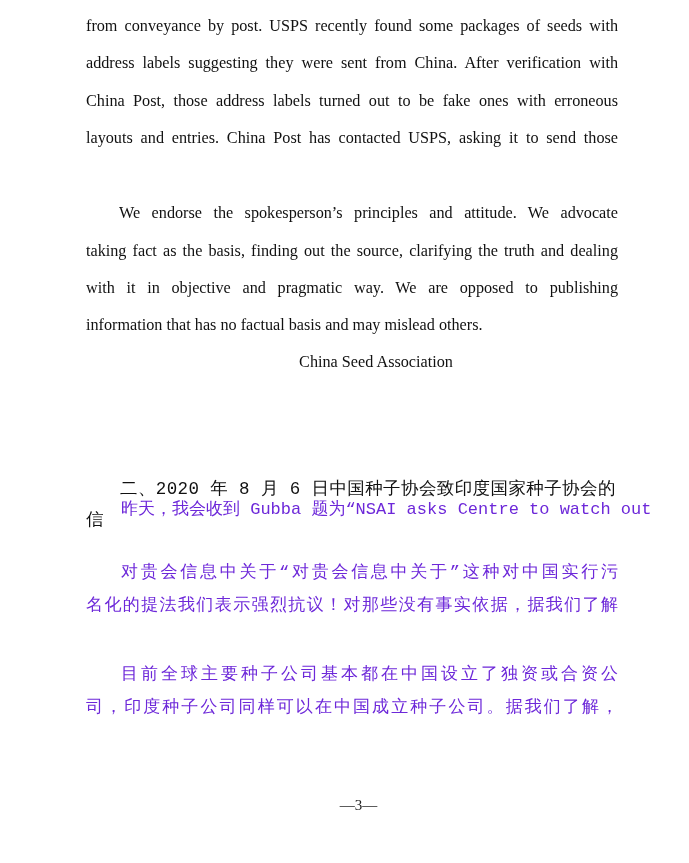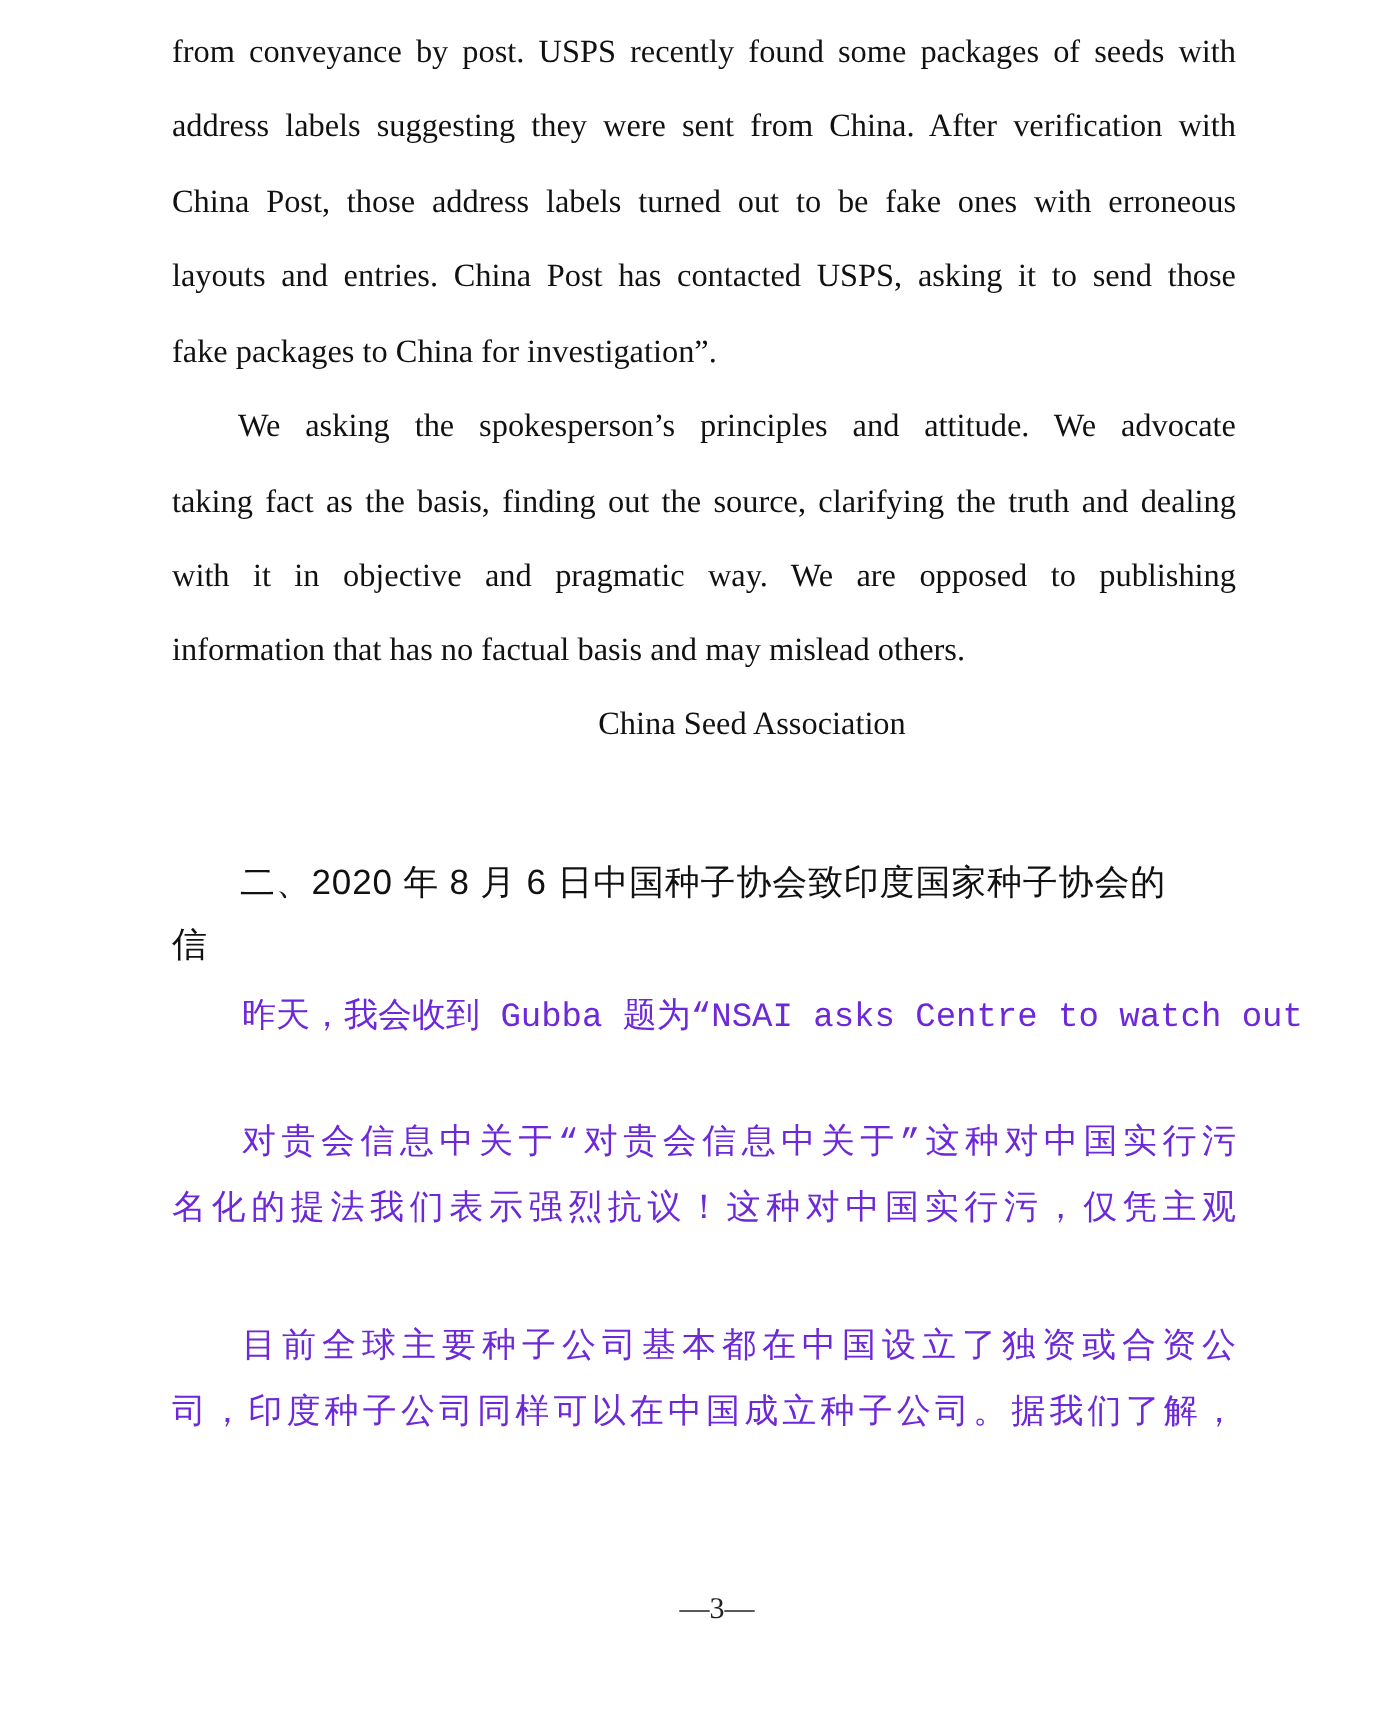--- a/index.html
+++ b/index.html
@@ -44,26 +44,27 @@
       position: absolute;
       left: 0;
       width: 752px;
       text-align: center;
       font-family: "Liberation Serif", "DejaVu Serif", serif;
       font-size: 16.2px;
       line-height: 20px;
     }
     .heading {
       position: absolute;
-      font-family: Liberation Sans, sans-serif;
+      font-family: Liberation Mono, monospace;
       font-size: 17.5px;
       line-height: 22px;
       white-space: nowrap;
       color: #111111;
       letter-spacing: 0.4px;
+      margin-top: 48px;
     }
     .cn {
       position: absolute;
       left: 86px;
       width: 532px;
       white-space: nowrap;
       font-family: Liberation Mono, monospace;
       font-size: 17px;
       line-height: 22px;
       text-align: justify;
@@ -91,35 +92,34 @@
   </style>
 </head>
 <body>
 
 <div class="page">
 
   <div class="line" style="top:16px">from conveyance by post. USPS recently found some packages of seeds with</div>
   <div class="line" style="top:53px">address labels suggesting they were sent from China. After verification with</div>
   <div class="line" style="top:91px">China Post, those address labels turned out to be fake ones with erroneous</div>
   <div class="line" style="top:128px">layouts and entries. China Post has contacted USPS, asking it to send those</div>
-  <div class="line last" style="top:166px">fake packages to China for investigation”.</div>
 
-  <div class="line indent" style="top:203px">We asking the spokesperson’s principles and attitude. We advocate</div>
+  <div class="line indent" style="top:203px">We endorse the spokesperson’s principles and attitude. We advocate</div>
   <div class="line" style="top:241px">taking fact as the basis, finding out the source, clarifying the truth and dealing</div>
   <div class="line" style="top:278px">with it in objective and pragmatic way. We are opposed to publishing</div>
   <div class="line last" style="top:315px">information that has no factual basis and may mislead others.</div>
 
   <div class="signature" style="top:352px">China Seed Association</div>
 
   <div class="heading" style="left:120px; top:430px">二、2020 年 8 月 6 日中国种子协会致印度国家种子协会的</div>
   <div class="heading" style="left:86px; top:461px">信</div>
 
   <div class="cn indent" style="top:499px">昨天，我会收到 Gubba 题为“NSAI asks Centre to watch out</div>
 
   <div class="cn indent" style="top:562px">对贵会信息中关于“对贵会信息中关于”这种对中国实行污</div>
-  <div class="cn" style="top:595px">名化的提法我们表示强烈抗议！这种对中国实行污，仅凭主观</div>
+  <div class="cn" style="top:595px">名化的提法我们表示强烈抗议！对那些没有事实依据，据我们了解</div>
 
   <div class="cn indent" style="top:664px">目前全球主要种子公司基本都在中国设立了独资或合资公</div>
   <div class="cn" style="top:697px">司，印度种子公司同样可以在中国成立种子公司。据我们了解，</div>
 
   <div class="page-number">—3—</div>
 
 </div>
 
 </body></html>

